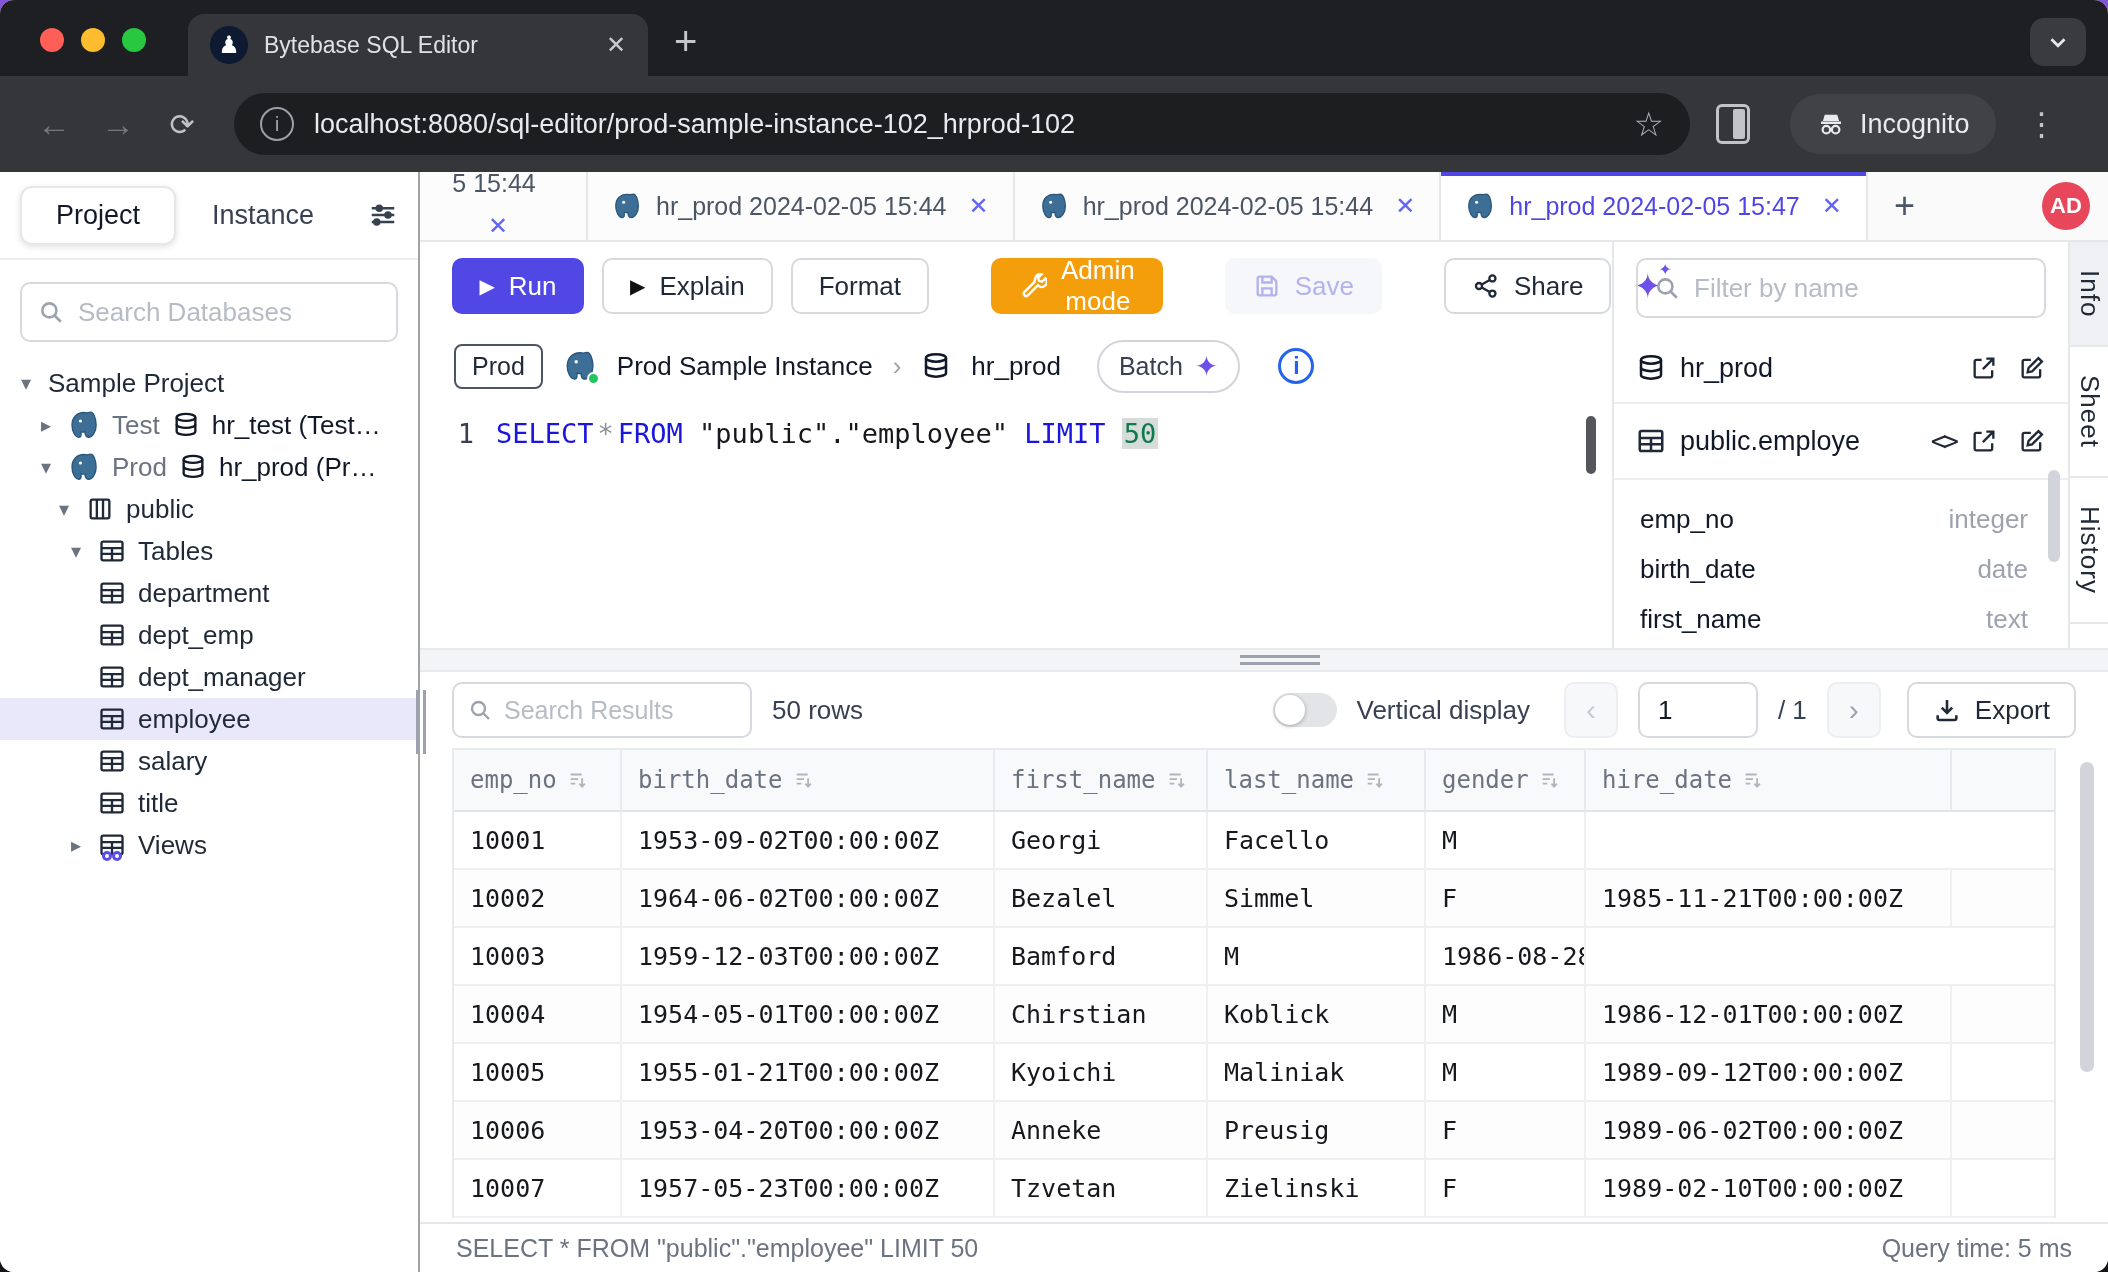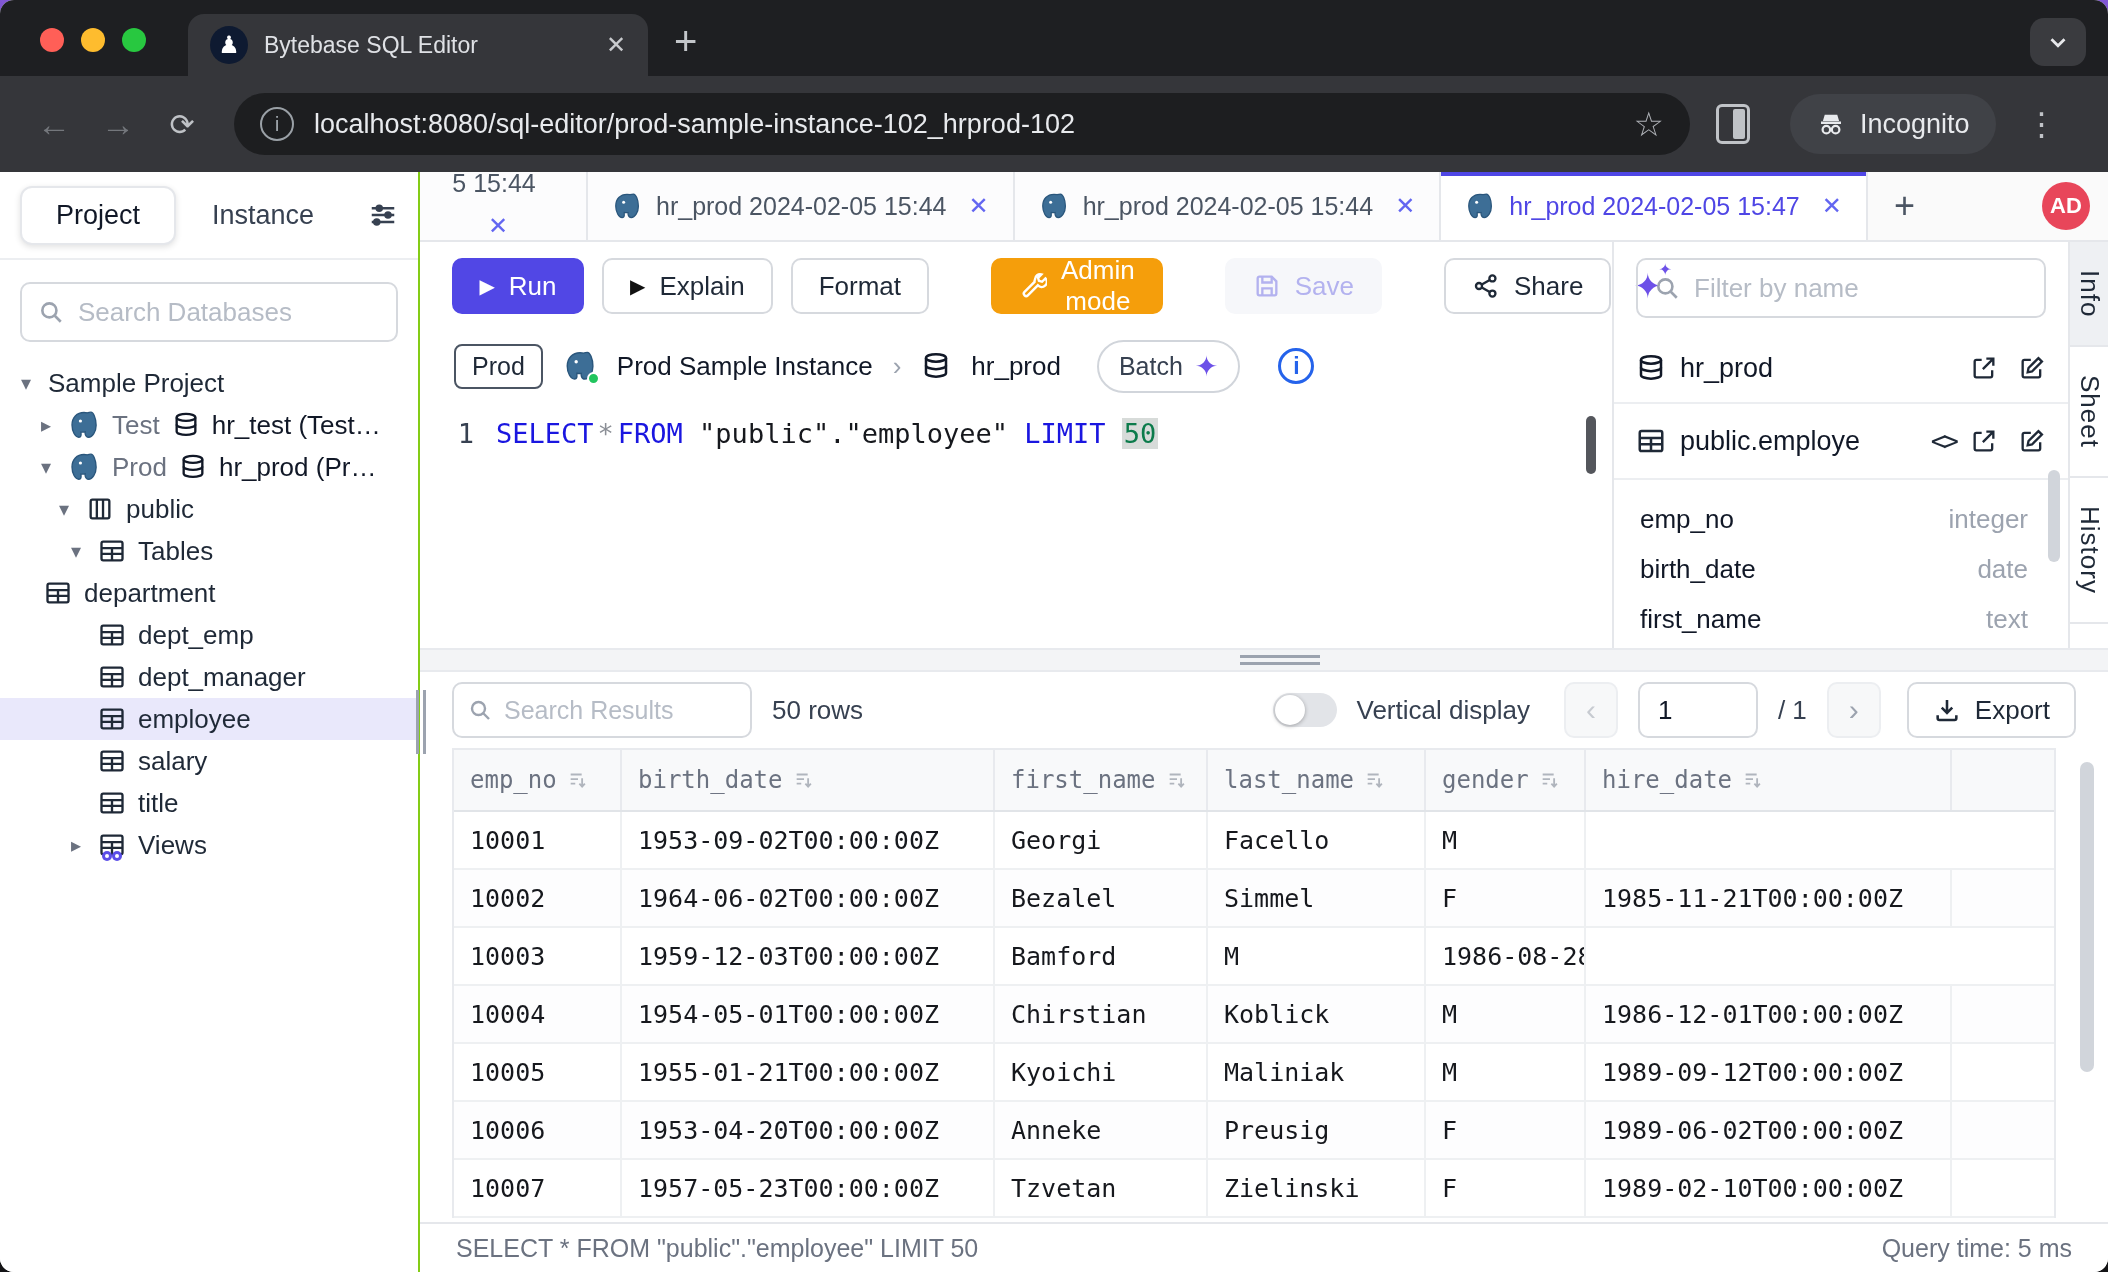--- a/index.html
+++ b/index.html
@@ -27,21 +27,21 @@
   .urlinfo { color:#9aa0a6; font-size:26px; width:34px; height:34px; border:2px solid #9aa0a6; border-radius:50%; display:flex;align-items:center;justify-content:center; font-size:21px; flex:none;}
   .urltext { color:#e8eaed; font-size:27px; flex:1; white-space:nowrap; overflow:hidden;}
   .urlstar { color:#aeb1b6; font-size:34px; }
   .panelicon { width:34px; height:40px; border:3px solid #c0c3c7; border-radius:6px; position:relative; margin:0 18px;}
   .panelicon::after{content:""; position:absolute; right:2px; top:2px; bottom:2px; width:12px; background:#c0c3c7; border-radius:2px;}
   .incog { height:60px; background:#404247; border-radius:30px; color:#e8eaed; font-size:27px; display:flex; align-items:center; gap:14px; padding:0 26px; margin-left:14px;}
   .dots { color:#c0c3c7; font-size:32px; margin-left:22px; letter-spacing:2px;}
 
   
   .app { flex:1; display:flex; background:#fff; position:relative; min-height:0;}
-  .sidebar { width:420px; flex:none; border-right:2px solid #84cc16; display:flex; flex-direction:column; overflow:hidden;}
+  .sidebar { width:420px; flex:none; border-right:2px solid #a3a3a3; display:flex; flex-direction:column; overflow:hidden;}
   .sb-head { height:88px; border-bottom:2px solid #eceef1; display:flex; align-items:center; padding:0 20px; gap:10px;}
   .sb-tab-active { background:#fff; border:2px solid #e5e7eb; box-shadow:0 2px 6px rgba(0,0,0,.12); border-radius:12px; padding:12px 34px; font-size:27px; color:#111827; }
   .sb-tab { padding:12px 26px; font-size:27px; color:#374151; }
   .sliders { margin-left:auto; color:#374151;}
   .sb-search { margin:22px 20px 10px; height:60px; border:2px solid #d6d9de; border-radius:10px; display:flex; align-items:center; gap:14px; padding:0 16px;}
   .sb-search input { border:0; outline:0; font-size:26px; color:#374151; width:100%; font-family:inherit;}
   .sb-search input::placeholder { color:#b6bcc6;}
   .tree { padding:10px 0; font-size:26px; color:#1f2937; overflow:hidden;}
   .titem { height:42px; display:flex; align-items:center; gap:12px; padding-right:8px; white-space:nowrap;}
   .titem .caret { color:#6b7280; width:20px; font-size:20px; text-align:center; flex:none;}
@@ -309,21 +309,21 @@
             </svg>
           <span>public</span>
         </div>
         <div class="titem" style="padding-left:66px">
           <span class="caret">▾</span>
           <svg class="icon" width="28" height="28" viewBox="0 0 24 24" style="color:#1f2937">
               <use href="#tbl"></use>
             </svg>
           <span>Tables</span>
         </div>
-        <div class="titem" style="padding-left:44px">
+        <div class="titem" style="padding-left:98px">
           <svg class="icon" width="28" height="28" viewBox="0 0 24 24" style="color:#1f2937">
               <use href="#tbl"></use>
             </svg>
           <span>department</span>
         </div>
         <div class="titem" style="padding-left:98px">
           <svg class="icon" width="28" height="28" viewBox="0 0 24 24" style="color:#1f2937">
               <use href="#tbl"></use>
             </svg>
           <span>dept_emp</span>

